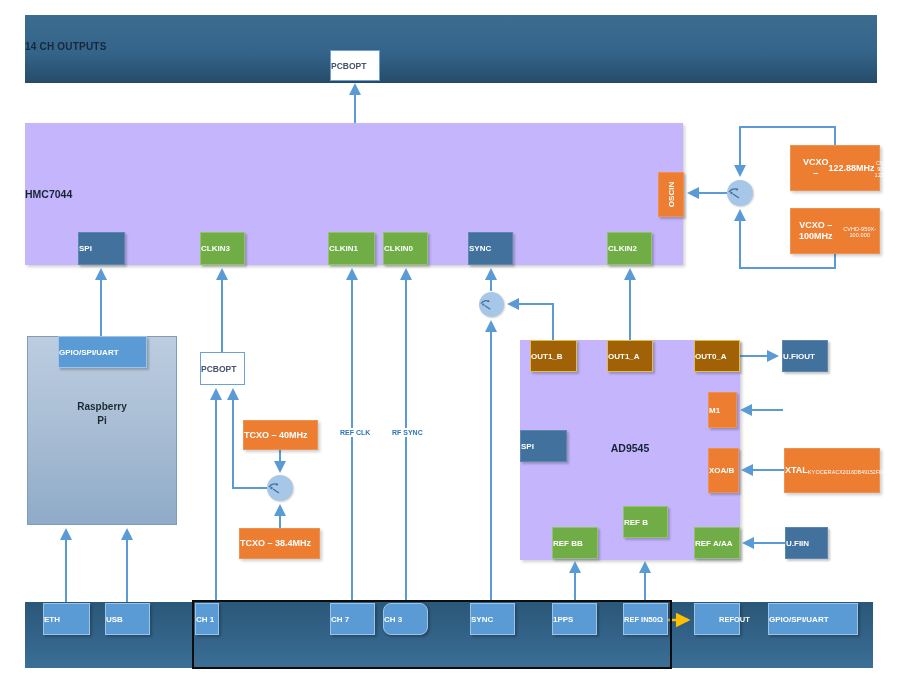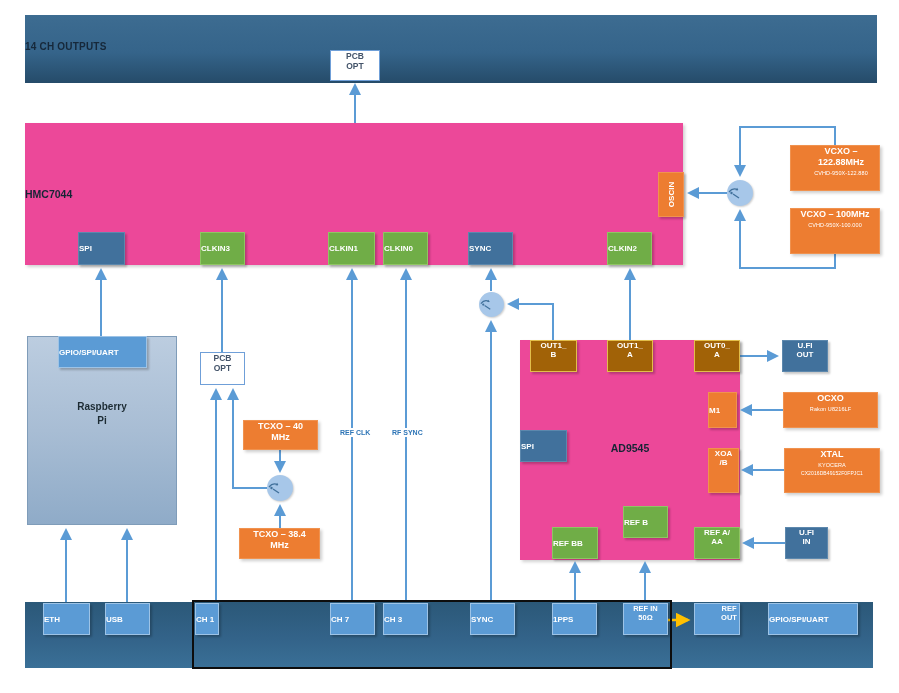--- a/index.html
+++ b/index.html
@@ -1,30 +1,30 @@
 <!DOCTYPE html>
 <html><head>
 <meta charset="utf-8">
 <style>
   * { margin:0; padding:0; box-sizing:border-box; }
   body { background:#fff; font-family:"Liberation Sans", sans-serif; }
   .canvas { position:relative; width:899px; height:693px; background:#ffffff; overflow:hidden; }
   .abs { position:absolute; }
   .flexc { display:flex; align-items:center; justify-content:flex-start; text-align:center; }
-  .col { flex-direction:column; }
+  .col { }
 
   
   .bar-top { left:25px; top:15px; width:852px; height:68px;
     background:linear-gradient(180deg,#3d6c91 0%,#35648a 55%,#254b69 100%);
     z-index:2; }
   .bar-top .lbl { color:#16283a; font-weight:bold; font-size:10px; letter-spacing:.2px; padding-bottom:6px;}
   .bar-bottom { left:25px; top:602px; width:848px; height:66px;
     background:linear-gradient(180deg,#2b5878 0%,#336389 55%,#3a7097 100%);
     z-index:2; }
-  .chip { background:#ec4899; z-index:4; box-shadow:2px 2px 3px rgba(0,0,0,.18); }
+  .chip { background:#c4b5fd; z-index:4; box-shadow:2px 2px 3px rgba(0,0,0,.18); }
   .hmc { left:25px; top:123px; width:658px; height:142px; }
   .ad  { left:520px; top:340px; width:220px; height:220px; }
   .chip-title { color:#152535; font-weight:bold; font-size:10.5px; }
   .pi-box { left:27px; top:336px; width:150px; height:189px;
     background:linear-gradient(180deg,#bccde0 0%,#a8bdd4 50%,#8fabc8 100%);
     border:1px solid #7f9cb9; z-index:4; }
   .pi-label { left:27px; top:400px; width:150px; color:#1c2b33; font-weight:bold;
     font-size:10px; line-height:14px; z-index:6; text-align:center; }
 
   
@@ -165,24 +165,20 @@
     </div>
   <div class="abs port green flexc col" style="left:694px; top:527px; width:46px; height:32px;">
     <span>REF A/</span>
     <span>AA</span>
   </div>
 
   <div class="abs port slate flexc col" style="left:782px; top:340px; width:46px; height:32px;">
     <span>U.FI</span>
     <span>OUT</span>
   </div>
-  <div class="abs orange-big orange flexc col" style="left:783px; top:392px; width:95px; height:36px;">
-    <span class="t1">OCXO</span>
-    <span class="t2">Rakon U8216LF</span>
-  </div>
   <div class="abs orange-big orange flexc col" style="left:784px; top:448px; width:96px; height:45px;">
     <span class="t1">XTAL</span>
     <span class="t2">KYOCERA</span>
     <span class="t2" style="font-size:5px;">CX2016DB49152F0FPJC1</span>
   </div>
   <div class="abs port slate flexc col" style="left:785px; top:527px; width:43px; height:32px;">
     <span>U.FI</span>
     <span>IN</span>
   </div>
 
@@ -192,21 +188,21 @@
     </div>
   <div class="abs port ltblue flexc" style="left:105px; top:603px; width:45px; height:32px;">
       <span>USB</span>
     </div>
   <div class="abs port ltblue flexc" style="left:195px; top:603px; width:24px; height:32px;">
       <span>CH 1</span>
     </div>
   <div class="abs port ltblue flexc" style="left:330px; top:603px; width:45px; height:32px;">
       <span>CH 7</span>
     </div>
-  <div class="abs port ltblue flexc" style="left:383px; top:603px; width:45px; height:32px;">
+  <div class="abs port ltblue flexc" style="left:383px; top:603px; width:45px; height:32px;border-radius:8px;">
       <span>CH 3</span>
     </div>
   <div class="abs port ltblue flexc" style="left:470px; top:603px; width:45px; height:32px;">
       <span>SYNC</span>
     </div>
   <div class="abs port ltblue flexc" style="left:552px; top:603px; width:45px; height:32px;">
       <span>1PPS</span>
     </div>
   <div class="abs port ltblue flexc col" style="left:623px; top:603px; width:45px; height:32px; font-size:7.5px;">
     <span>REF IN</span>

